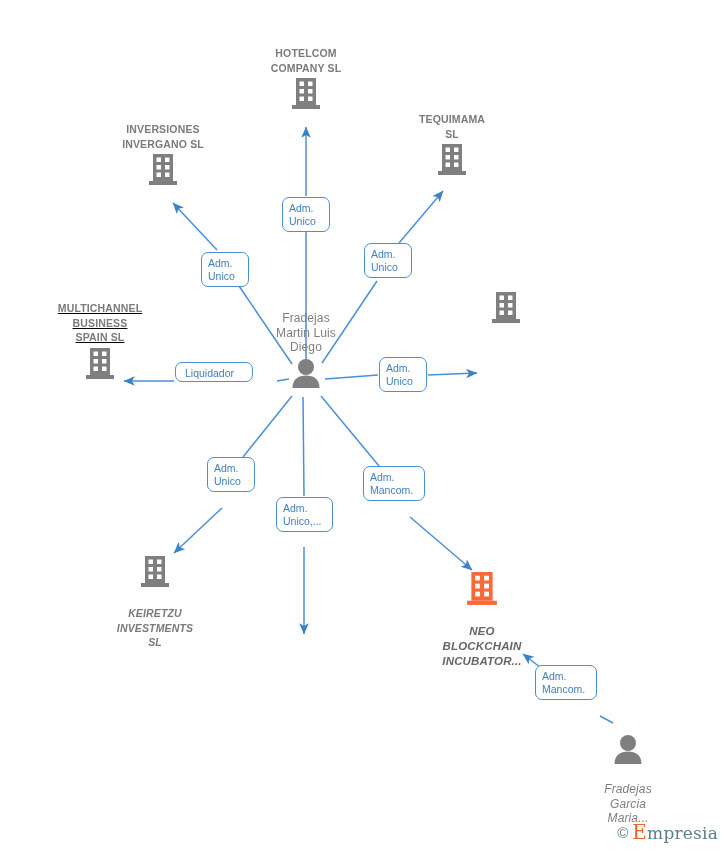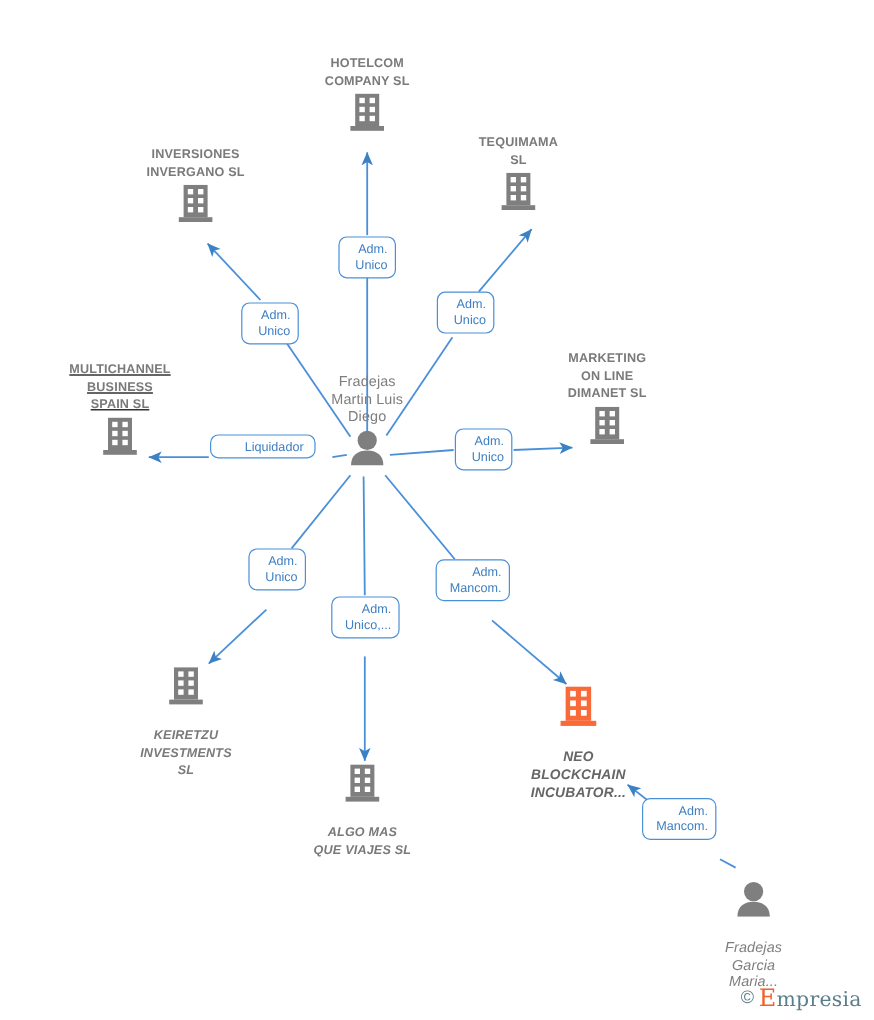--- a/index.html
+++ b/index.html
@@ -63,21 +63,21 @@
   .node.cap-bottom .caption { margin-top: 18px; font-style: italic; }
 
   .elabel {
     position: absolute;
     background: #ffffff;
     border: 1.4px solid #4a90d9;
     border-radius: 7px;
     color: #3f7fc1;
     font-size: 10.5px;
     line-height: 13px;
-    text-align: right;
+    text-align: left;
     padding: 4px 6px;
     box-sizing: border-box;
     white-space: pre-line;
     font-family: "Liberation Sans", sans-serif;
   }
   .elabel.one-line {
     padding: 4px 9px;
   }
 
   #watermark {
@@ -183,21 +183,21 @@
           <rect x="17" y="3.5" width="4.5" height="4.5"></rect>
           <rect x="8.5" y="11" width="4.5" height="4.5"></rect>
           <rect x="17" y="11" width="4.5" height="4.5"></rect>
           <rect x="8.5" y="18.5" width="4.5" height="4.5"></rect>
           <rect x="17" y="18.5" width="4.5" height="4.5"></rect>
         </g>
       </svg>
     </span>
   </div>
 
-  <div class="node company cap-top" style="left:432px; top:112px;">
+  <div class="node company cap-top" style="left:452px; top:112px;">
     <span class="caption">TEQUIMAMA
 SL</span>
     <span class="glyph">
       <svg width="30" height="32" viewBox="0 0 30 32">
         <g fill="#7f7f7f">
           <rect x="5" y="0" width="20" height="27"></rect>
           <rect x="1" y="27" width="28" height="4"></rect>
         </g>
         <g fill="#ffffff">
           <rect x="8.5" y="3.5" width="4.5" height="4.5"></rect>
@@ -227,23 +227,20 @@
           <rect x="8.5" y="11" width="4.5" height="4.5"></rect>
           <rect x="17" y="11" width="4.5" height="4.5"></rect>
           <rect x="8.5" y="18.5" width="4.5" height="4.5"></rect>
           <rect x="17" y="18.5" width="4.5" height="4.5"></rect>
         </g>
       </svg>
     </span>
   </div>
 
   <div class="node company cap-top" style="left:506px; top:292px;">
-    <span class="caption">MARKETING
-ON LINE
-DIMANET  SL</span>
     <span class="glyph">
       <svg width="30" height="32" viewBox="0 0 30 32">
         <g fill="#7f7f7f">
           <rect x="5" y="0" width="20" height="27"></rect>
           <rect x="1" y="27" width="28" height="4"></rect>
         </g>
         <g fill="#ffffff">
           <rect x="8.5" y="3.5" width="4.5" height="4.5"></rect>
           <rect x="17" y="3.5" width="4.5" height="4.5"></rect>
           <rect x="8.5" y="11" width="4.5" height="4.5"></rect>
@@ -282,40 +279,20 @@
           <rect x="8.5" y="18.5" width="4.5" height="4.5"></rect>
           <rect x="17" y="18.5" width="4.5" height="4.5"></rect>
         </g>
       </svg>
     </span>
     <span class="caption">KEIRETZU
 INVESTMENTS
 SL</span>
   </div>
 
-  <div class="node company cap-bottom" style="left:302px; top:637px;">
-    <span class="glyph">
-      <svg width="30" height="32" viewBox="0 0 30 32">
-        <g fill="#7f7f7f">
-          <rect x="5" y="0" width="20" height="27"></rect>
-          <rect x="1" y="27" width="28" height="4"></rect>
-        </g>
-        <g fill="#ffffff">
-          <rect x="8.5" y="3.5" width="4.5" height="4.5"></rect>
-          <rect x="17" y="3.5" width="4.5" height="4.5"></rect>
-          <rect x="8.5" y="11" width="4.5" height="4.5"></rect>
-          <rect x="17" y="11" width="4.5" height="4.5"></rect>
-          <rect x="8.5" y="18.5" width="4.5" height="4.5"></rect>
-          <rect x="17" y="18.5" width="4.5" height="4.5"></rect>
-        </g>
-      </svg>
-    </span>
-    <span class="caption">ALGO MAS
-QUE VIAJES SL</span>
-  </div>
 
   <div class="node company cap-bottom highlight" style="left:482px; top:572px;">
     <span class="glyph">
       <svg width="32" height="34" viewBox="0 0 30 32">
         <g fill="#fa6a38">
           <rect x="5" y="0" width="20" height="27"></rect>
           <rect x="1" y="27" width="28" height="4"></rect>
         </g>
         <g fill="#ffffff">
           <rect x="8.5" y="3.5" width="4.5" height="4.5"></rect>
@@ -346,21 +323,21 @@
 
   <div class="elabel" style="left:282px; top:197px; width:48px; height:35px;">Adm.
 Unico</div>
 
   <div class="elabel" style="left:201px; top:252px; width:48px; height:35px;">Adm.
 Unico</div>
 
   <div class="elabel" style="left:364px; top:243px; width:48px; height:35px;">Adm.
 Unico</div>
 
-  <div class="elabel one-line" style="left:175px; top:362px; width:88px; height:20px;">Liquidador</div>
+  <div class="elabel one-line" style="left:175px; top:362px; width:78px; height:20px;">Liquidador</div>
 
   <div class="elabel" style="left:379px; top:357px; width:48px; height:35px;">Adm.
 Unico</div>
 
   <div class="elabel" style="left:207px; top:457px; width:48px; height:35px;">Adm.
 Unico</div>
 
   <div class="elabel" style="left:276px; top:497px; width:57px; height:35px;">Adm.
 Unico,...</div>
 

